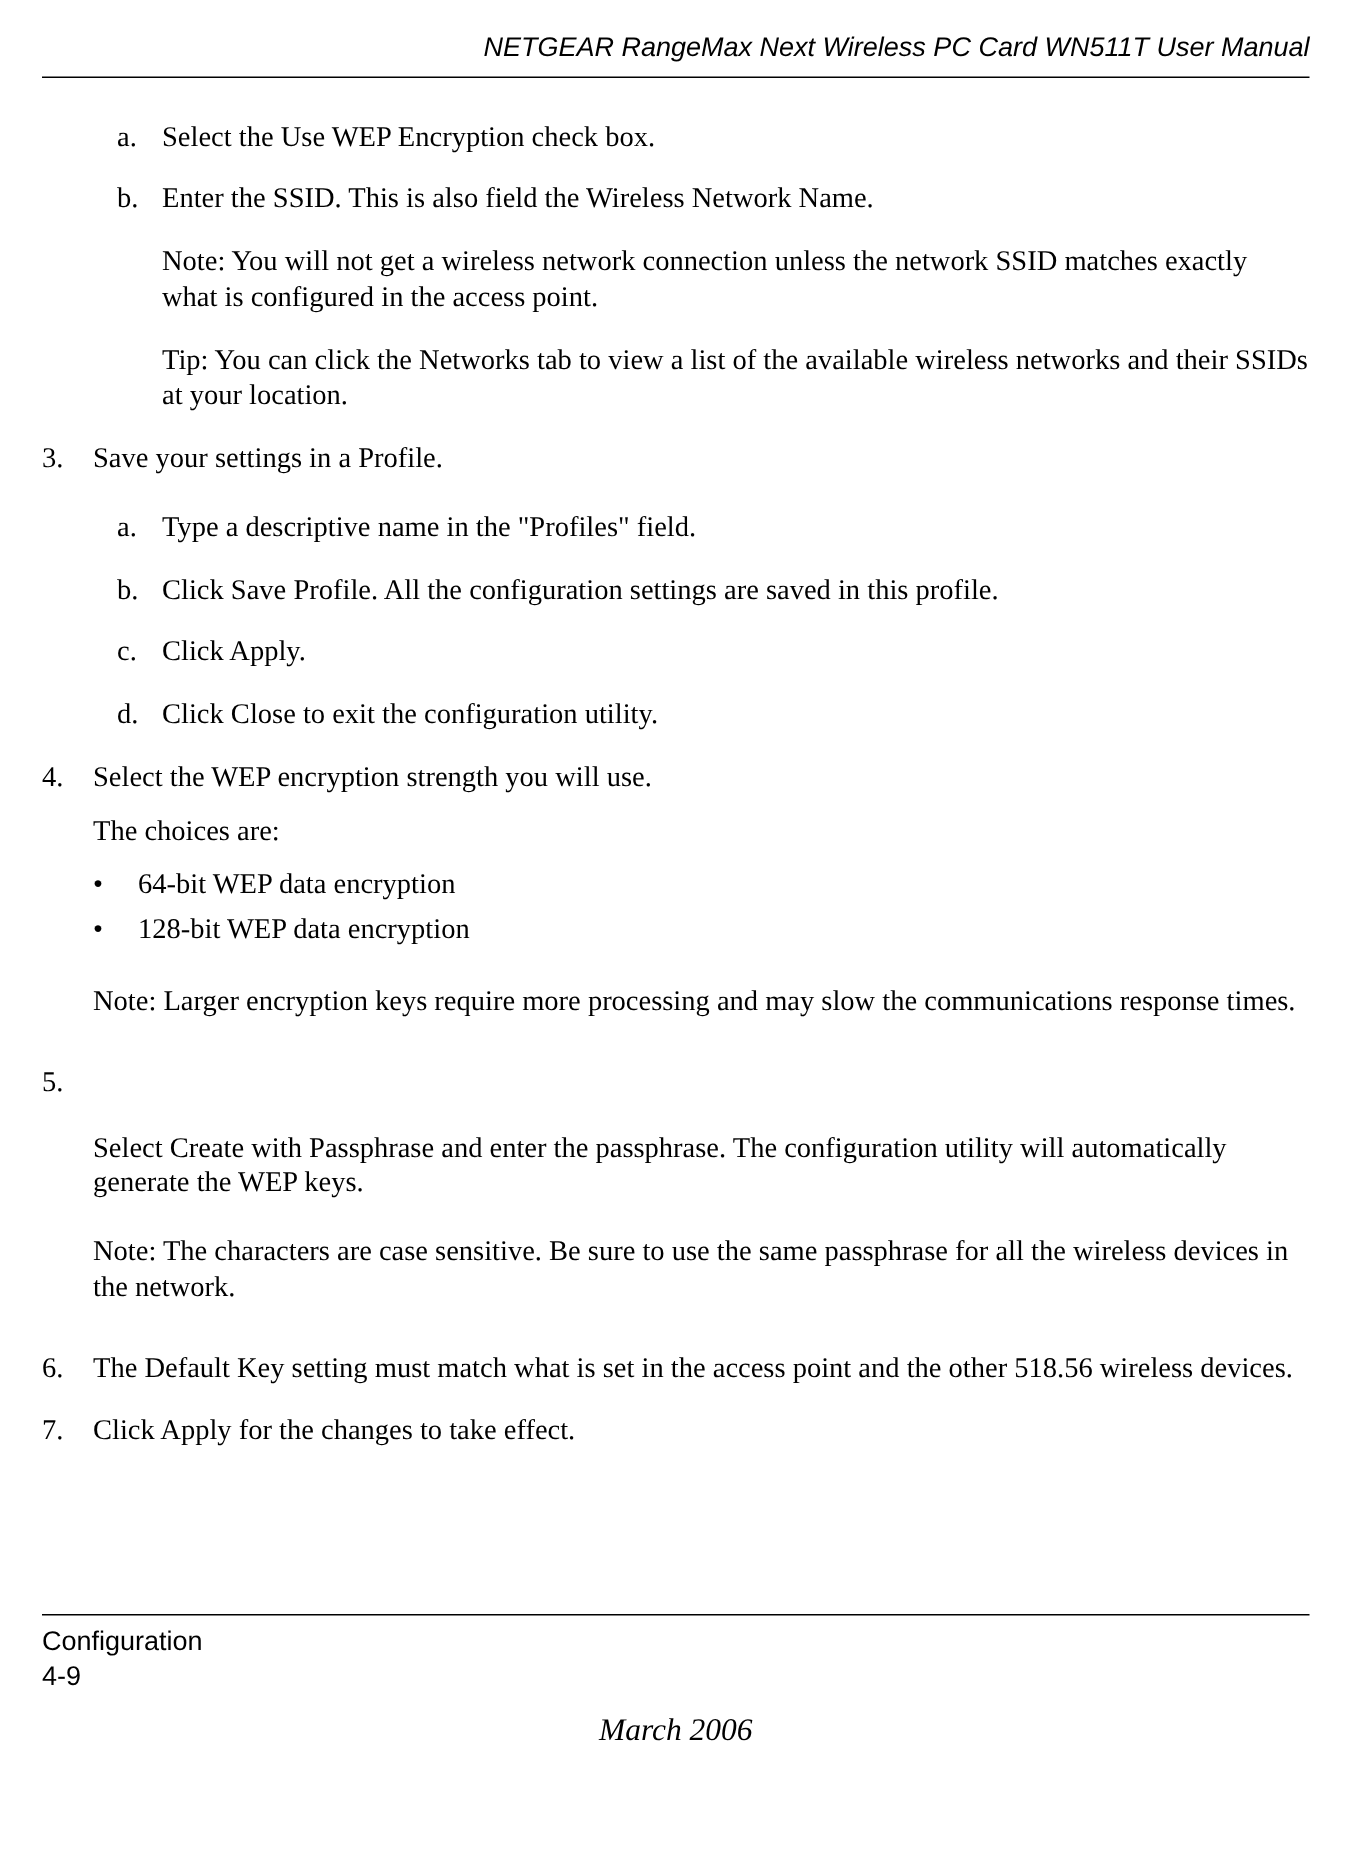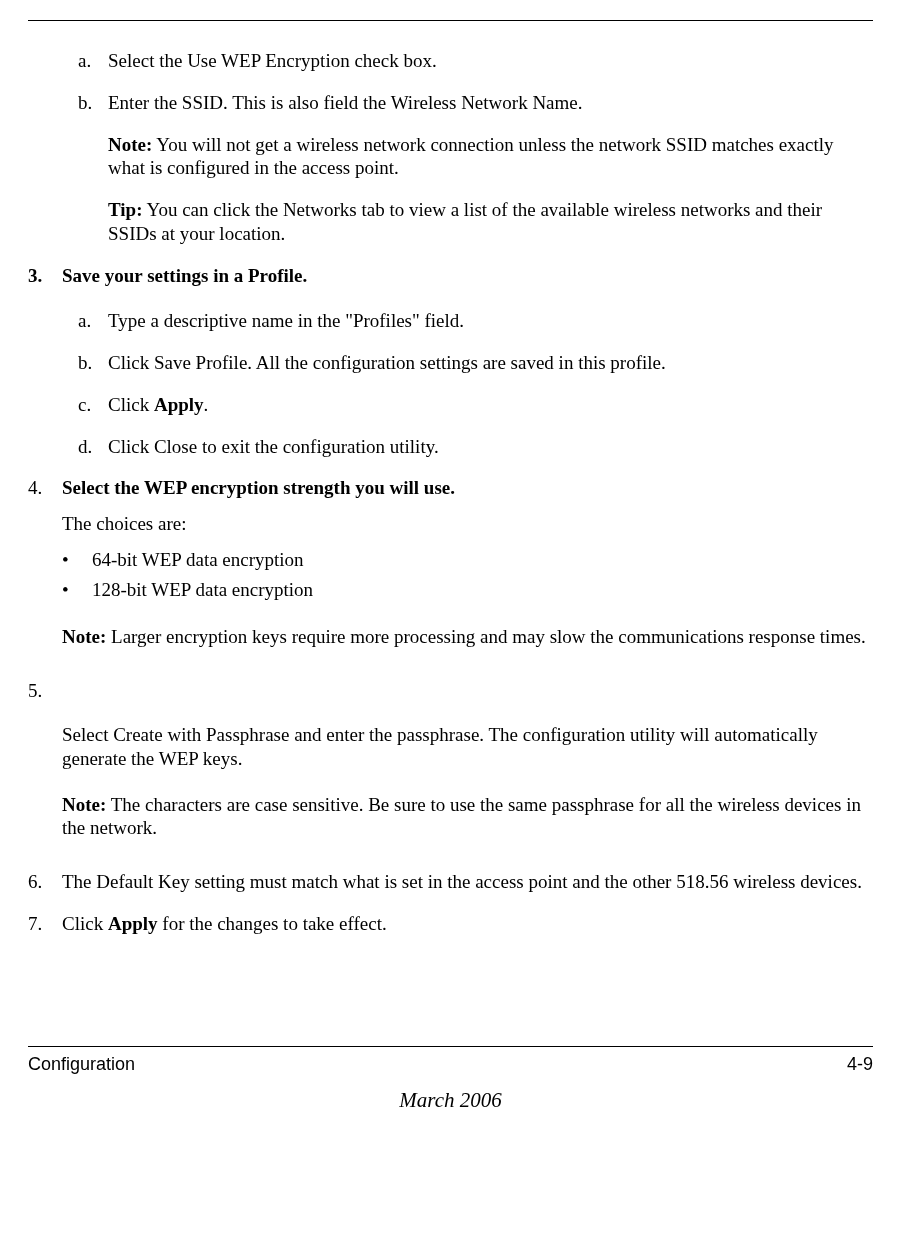--- a/index.html
+++ b/index.html
@@ -32,42 +32,44 @@
     border: none;
     border-top: 1.5px solid #000;
     margin: 0 0 6px 0;
   }
   .indent-1 { padding-left: 50px; }
   .item-row { display: flex; margin-bottom: 18px; }
   .item-row.tight { margin-bottom: 6px; }
   .marker { flex: 0 0 30px; }
   .marker-wide { flex: 0 0 34px; }
   .content { flex: 1; }
-  .bold { font-weight: bold; }
+  .bold { font-weight: normal; }
   .para { margin-bottom: 18px; }
   .para-tight { margin-bottom: 12px; }
   .footer-row {
     display: flex;
     justify-content: space-between;
     font-family: Arial, Helvetica, sans-serif;
     font-size: 18px;
     margin-bottom: 12px;
+    flex-direction: column;
   }
   .footer-date {
     text-align: center;
     font-family: "Times New Roman", Times, serif;
     font-style: italic;
     font-size: 21px;
   }
 </style>
 </head>
 <body>
 
 <div class="page">
 
+  <div class="header-title">NETGEAR RangeMax Next Wireless PC Card WN511T User Manual</div>
   <hr class="rule">
 
   <div class="indent-1">
     <div class="item-row">
       <div class="marker">a.</div>
       <div class="content">Select the Use WEP Encryption check box.</div>
     </div>
     <div class="item-row">
       <div class="marker">b.</div>
       <div class="content">Enter the SSID. This is also field the Wireless Network Name.</div>

